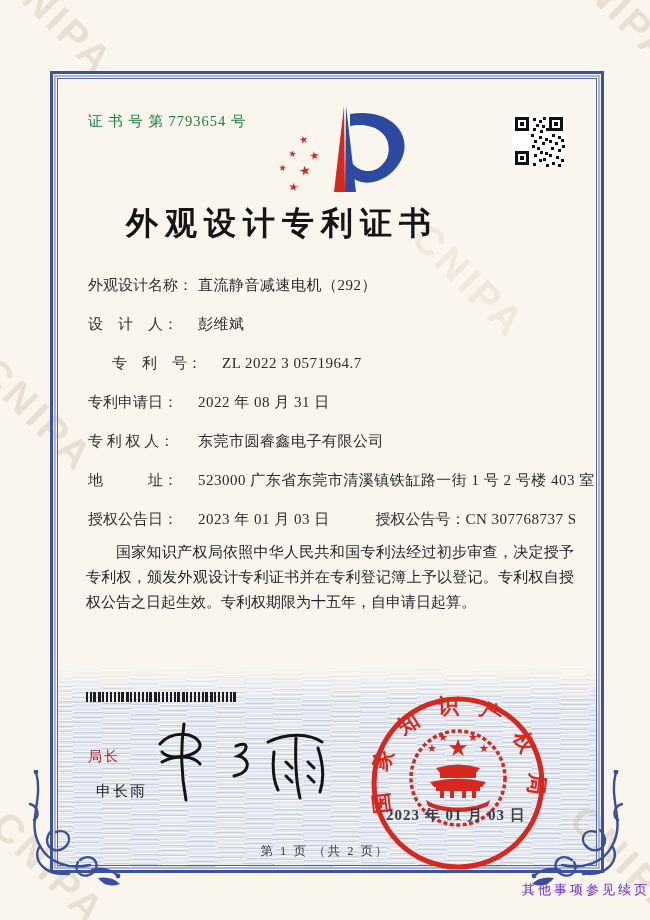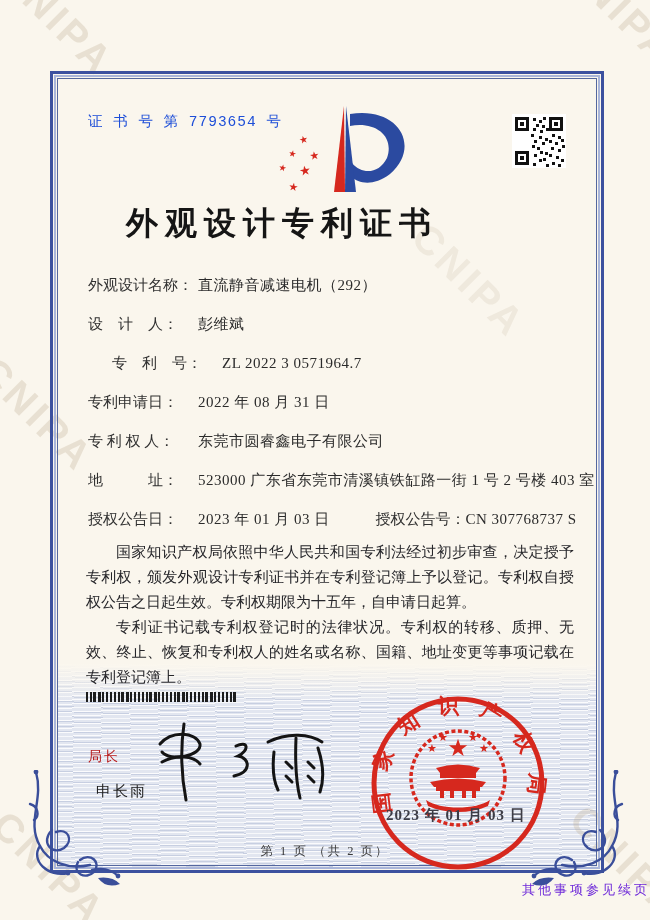--- a/index.html
+++ b/index.html
@@ -49,21 +49,21 @@
       repeating-linear-gradient(2deg, rgba(150,164,198,0.35) 0 1px, rgba(150,164,198,0) 1px 5px);
     z-index:1;
   }
   .band::before {
     content:""; position:absolute; left:0; top:0; right:0; height:38px;
     background:linear-gradient(180deg,#fbf7ee 0%, rgba(251,247,238,0) 100%);
   }
 
   .cert-no {
     position:absolute; left:88px; top:112px;
-    font-size:14.5px; letter-spacing:1px; color:#1d4ed8; z-index:5;font-family:Liberation Mono, monospace;
+    font-size:14.5px; letter-spacing:1px; color:#15803d; z-index:5;
   }
 
   .title {
     position:absolute; left:0; width:564px; top:202px; text-align:center;
     font-size:32px; font-weight:bold; letter-spacing:7px; color:#151515; z-index:5;
   }
 
   .field-row { position:absolute; left:88px; font-size:15px; z-index:5; white-space:nowrap; }
   .flabel { display:inline-block; min-width:110px; white-space:pre; color:#303030; }
   .fvalue { color:#2b2b2b; letter-spacing:0.5px; }
@@ -222,21 +222,20 @@
   <span class="field-inline">
     <span class="flabel">授权公告日：</span><span class="fvalue">2023 年 01 月 03 日</span>
   </span>
   <span class="field-inline" style="margin-left:42px;">
     <span class="flabel" style="min-width:0;">授权公告号：</span><span class="fvalue">CN 307768737 S</span>
   </span>
 </div>
 
 <div class="paras">
   <p>国家知识产权局依照中华人民共和国专利法经过初步审查，决定授予专利权，颁发外观设计专利证书并在专利登记簿上予以登记。专利权自授权公告之日起生效。专利权期限为十五年，自申请日起算。</p>
-  <p>专利证书记载专利权登记时的法律状况。专利权的转移、质押、无效、终止、恢复和专利权人的姓名或名称、国籍、地址变更等事项记载在专利登记簿上。</p>
 </div>
 
 <div class="barcode"></div>
 
 <div class="director-title">局长</div>
 <div class="director-name">申长雨</div>
 
 <svg class="signature" width="200" height="90" viewBox="0 0 200 90">
   <g fill="none" stroke="#141414" stroke-width="3" stroke-linecap="round">
     <path d="M34 6 C30 34 31 56 36 82"></path>

